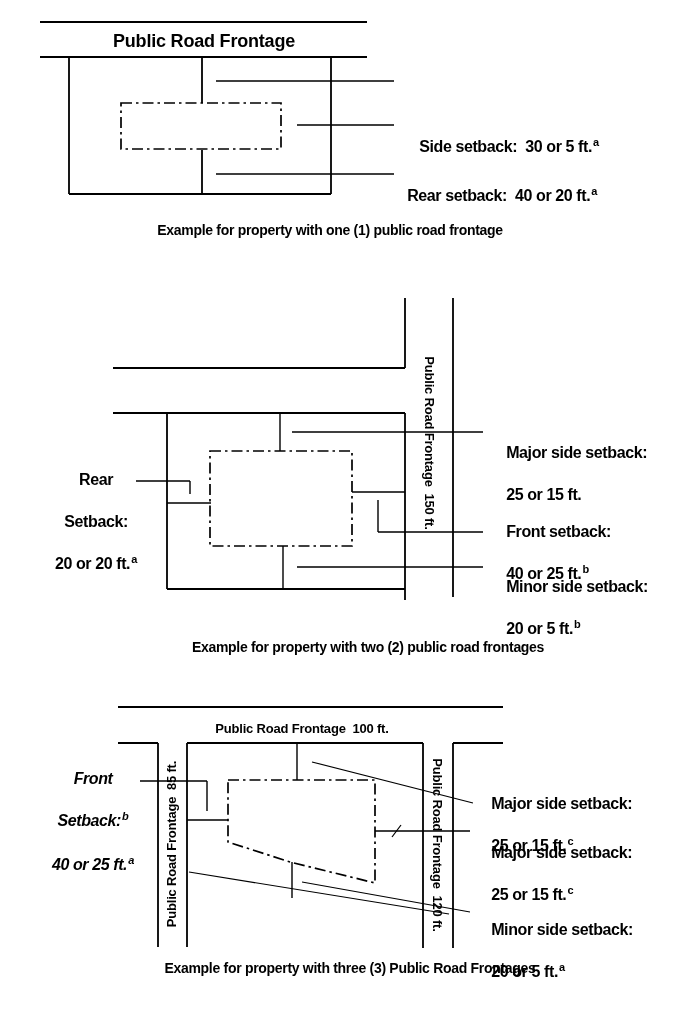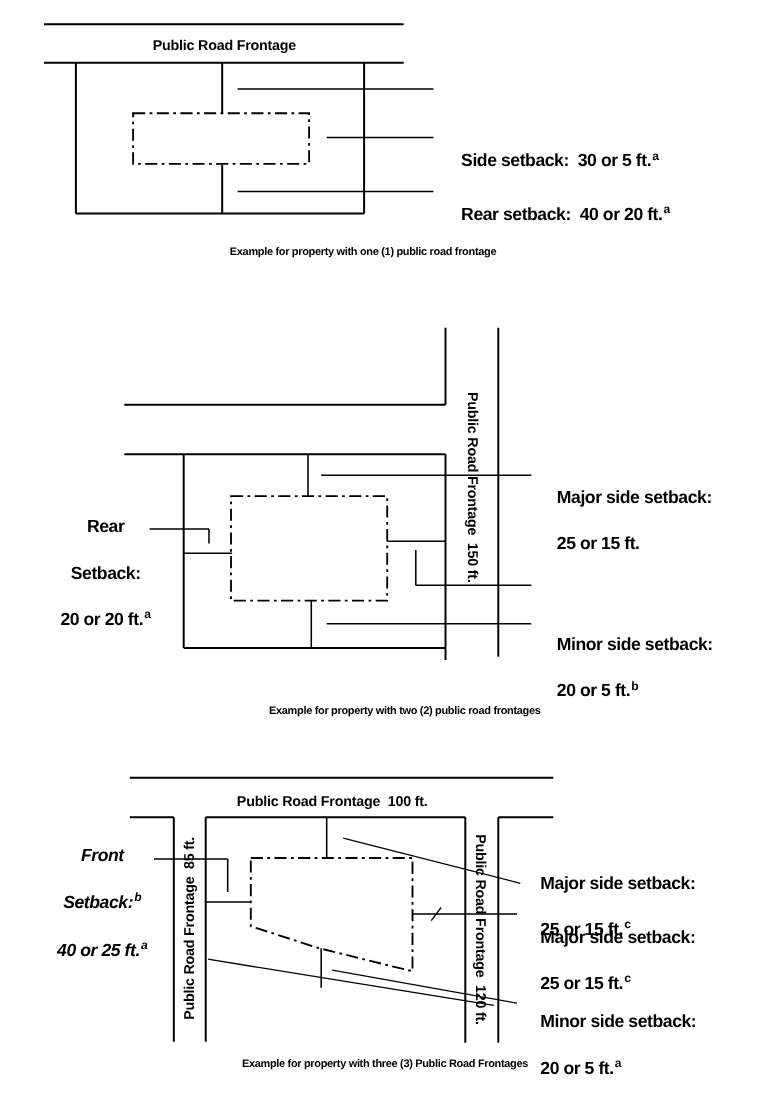--- a/index.html
+++ b/index.html
@@ -22,23 +22,23 @@
   svg .hair { stroke-width: 1.2; }
   svg .bld  { stroke-width: 1.7; stroke-dasharray: 11 4 2.5 4; }
 
   .lbl {
     position: absolute;
     font-weight: bold;
     white-space: pre;
     line-height: 20px;
   }
   .road-lbl     { font-size: 13px; letter-spacing: -0.2px; }
-  .road-lbl-lg  { font-size: 13px; letter-spacing: -0.2px; text-align: right; }
+  .road-lbl-lg  { font-size: 18px; letter-spacing: -0.2px; text-align: right; }
   .set-lbl      { font-size: 16px; letter-spacing: -0.4px; line-height: 21px; }
-  .cap          { font-size: 10px; letter-spacing: -0.3px; }
+  .cap          { font-size: 14px; letter-spacing: -0.3px; }
   .ctr          { transform: translate(-50%, -50%); }
   .tac          { text-align: center; }
   .rot90        { transform: rotate(90deg); }
   .rotm90       { transform: rotate(-90deg); }
   .sup {
     font-size: 11px;
     position: relative;
     top: -6px;
     margin-left: 1px;
     letter-spacing: 0;
@@ -80,38 +80,42 @@
       <path class="hair" d="M312 762 L473 803 M302 882 L470 912"></path>
       <path class="hair" d="M189 872 L449 914"></path>
     </g>
   </svg>
 
   <div class="lbl road-lbl-lg ctr" style="left:204px; top:41px;">Public Road Frontage</div>
 
   <div class="lbl set-lbl" style="left:403px; top:115px;">
     <span>Side setback:  30 or 5 ft.</span><span class="sup">a</span>
   </div>
-  <div class="lbl set-lbl" style="left:403px; top:164px;">
+  <div class="lbl set-lbl" style="left:391px; top:164px;">
     <span>Rear setback:  40 or 20 ft.</span><span class="sup">a</span>
   </div>
 
   <div class="lbl cap ctr" style="left:330px; top:230px;">Example for property with one (1) public road frontage</div>
 
 
   <div class="lbl road-lbl rot90 tac" style="left:319px; top:433px; width:220px;">Public Road Frontage  150 ft.</div>
 
   <div class="lbl set-lbl tac" style="left:18px; top:448px; width:140px;">
     <span>Rear</span><br>
     <span>Setback:</span><br>
     <span>20 or 20 ft.</span><span class="sup">a</span>
   </div>
 
   <div class="lbl set-lbl" style="left:490px; top:421px;">
     <span>Major side setback:</span><br>
     <span>25 or 15 ft.</span><span class="sup"></span>
+  </div>
+  <div class="lbl set-lbl" style="left:490px; top:500px;">
+    <span>Front setback:</span><br>
+    <span>40 or 25 ft.</span><span class="sup">b</span>
   </div>
   <div class="lbl set-lbl" style="left:490px; top:555px;">
     <span>Minor side setback:</span><br>
     <span>20 or 5 ft.</span><span class="sup">b</span>
   </div>
 
   <div class="lbl cap ctr" style="left:368px; top:635px;margin-top:12px;">Example for property with two (2) public road frontages</div>
 
   <div class="lbl road-lbl ctr" style="left:302px; top:729px;">Public Road Frontage  100 ft.</div>
 

